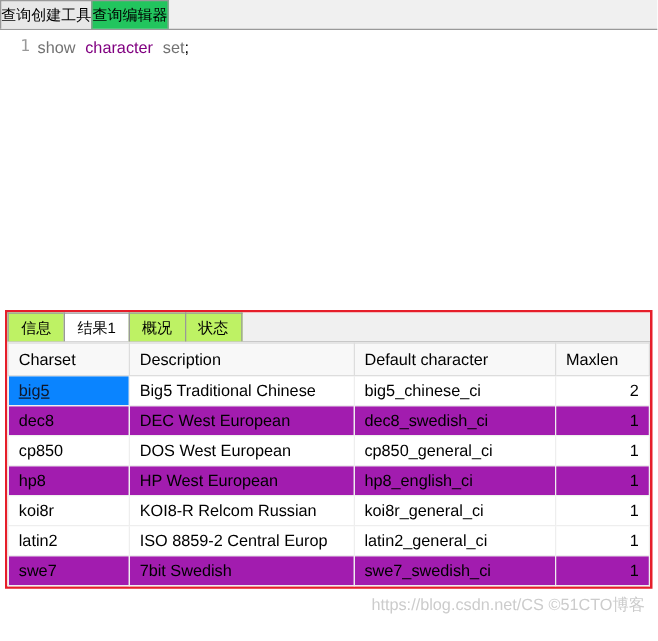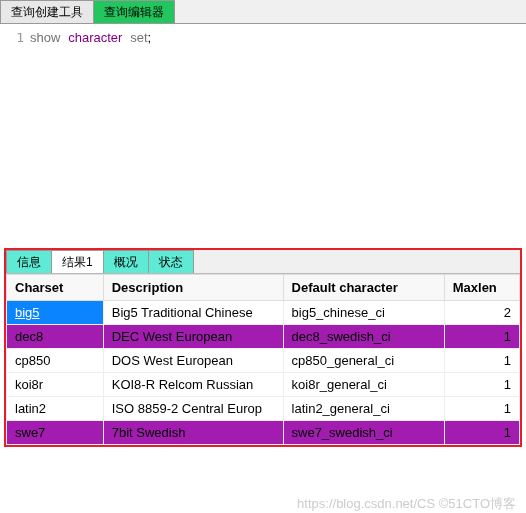--- a/index.html
+++ b/index.html
@@ -1,45 +1,45 @@
 <!DOCTYPE html>
 <html><head>
 <meta charset="utf-8">
 <style>
 * { margin: 0; padding: 0; box-sizing: border-box; font-family: "Microsoft YaHei", Arial, sans-serif; }
 body { background: #fff; width: 526px; height: 513px; overflow: hidden; position: relative; }
 
 .top-tabs { display: flex; border-bottom: 1px solid #999; background: #f0f0f0; height: 24px; }
-.top-tab { padding: 3px 10px; font-size: 12px; border: 1px solid #999; border-bottom: none; background: #e8e8e8; margin-right: -1px; cursor: pointer; }
+.top-tab { padding: 3px 0; font-size: 12px; border: 1px solid #999; border-bottom: none; background: #e8e8e8; margin-right: -1px; cursor: pointer; }
 .top-tab.active { background: #22c55e; position: relative; z-index: 1; }
 
 .editor { padding: 6px 10px; display: flex; height: 220px; background: #fff; }
 .gutter { width: 20px; color: #999; font-size: 13px; font-family: Consolas, monospace; text-align: right; padding-right: 6px; }
 .code { font-family: Consolas, monospace; font-size: 13px; }
 .kw-blue { color: #737373; }
 .kw-purple { color: #800080; }
 .kw-black { color: #000; }
 
 .results-panel { border: 2px solid #e61e2a; margin: 4px; }
 .result-tabs { display: flex; background: #f0f0f0; height: 24px; border-bottom: 1px solid #bbb; }
-.result-tab { padding: 3px 10px; font-size: 12px; border: 1px solid #999; border-bottom: none; background: #5eead4; margin-right: -1px; cursor: pointer; }
+.result-tab { padding: 3px 10px; font-size: 12px; border: 1px solid #999; border-bottom: none; background: #bef264; margin-right: -1px; cursor: pointer; }
 .result-tab.active { background: #fff; }
 
 .result-table { width: 100%; border-collapse: collapse; background: #fff; }
-.result-table th { text-align: left; font-weight: bold; font-size: 13px; padding: 5px 8px; border: 1px solid #ddd; background: #f8f8f8; }
+.result-table th { text-align: left; font-weight: normal; font-size: 13px; padding: 5px 8px; border: 1px solid #ddd; background: #f8f8f8; }
 .result-table td { font-size: 13px; padding: 4px 8px; border: 1px solid #eee; white-space: nowrap; overflow: hidden; }
-.result-table tr.sel td:first-child { background: #0a84ff; color: #ffffff; text-decoration: underline; }
+.result-table tr.sel td:first-child { background: #0a84ff; color: #0f172a; text-decoration: underline; }
 .result-table tr.alt td { background: #a21caf; margin-top: 20px; }
 .result-table td.num { text-align: right; }
 .col-charset { width: 90px; }
 .col-desc { width: 165px; }
 .col-coll { width: 150px; }
 .col-max { width: 70px; }
 
-.watermark { position: absolute; bottom: 0; right: 10px; color: #ccc; font-size: 13px; pointer-events: none; text-align: center; }
+.watermark { position: absolute; bottom: 20px; right: 10px; color: #ccc; font-size: 13px; pointer-events: none; text-align: center; }
 </style>
 </head>
 <body>
 
 <div class="top-tabs">
   <div class="top-tab">查询创建工具</div>
   <div class="top-tab active">查询编辑器</div>
 </div>
 
 <div class="editor">
@@ -79,20 +79,26 @@
           <td>DEC West European</td>
           <td>dec8_swedish_ci</td>
           <td class="num">1</td>
         </tr>
         <tr>
           <td>cp850</td>
           <td>DOS West European</td>
           <td>cp850_general_ci</td>
           <td class="num">1</td>
         </tr>
+        <tr class="alt">
+          <td>hp8</td>
+          <td>HP West European</td>
+          <td>hp8_english_ci</td>
+          <td class="num">1</td>
+        </tr>
         <tr>
           <td>koi8r</td>
           <td>KOI8-R Relcom Russian</td>
           <td>koi8r_general_ci</td>
           <td class="num">1</td>
         </tr>
         <tr>
           <td>latin2</td>
           <td>ISO 8859-2 Central Europ</td>
           <td>latin2_general_ci</td>

